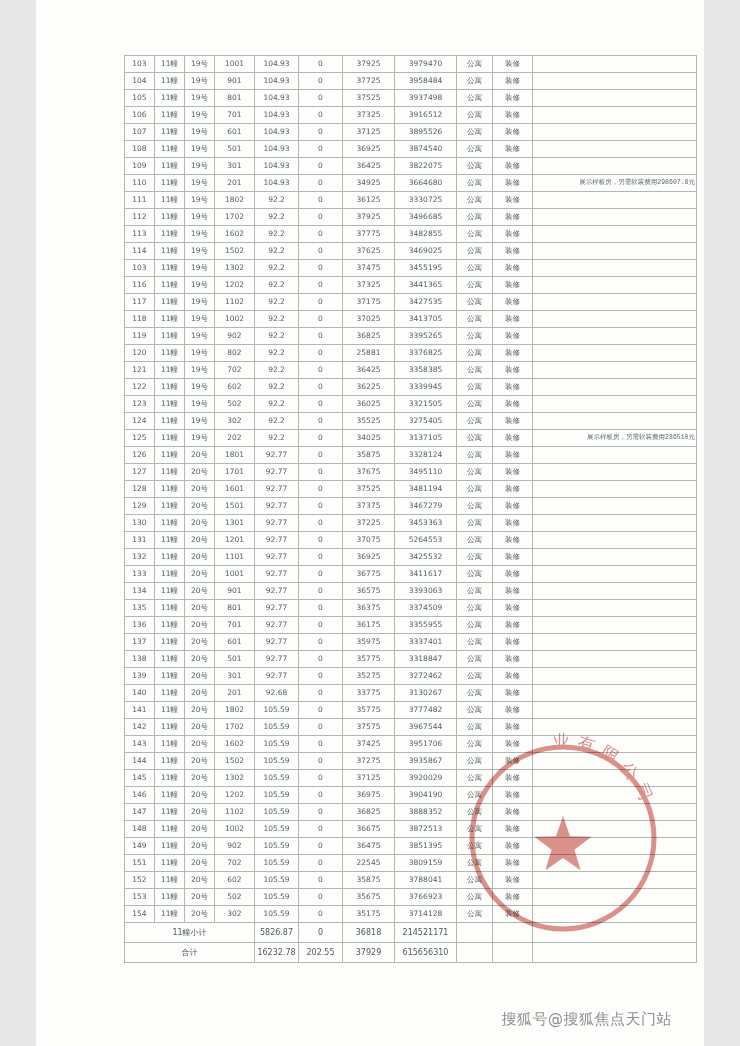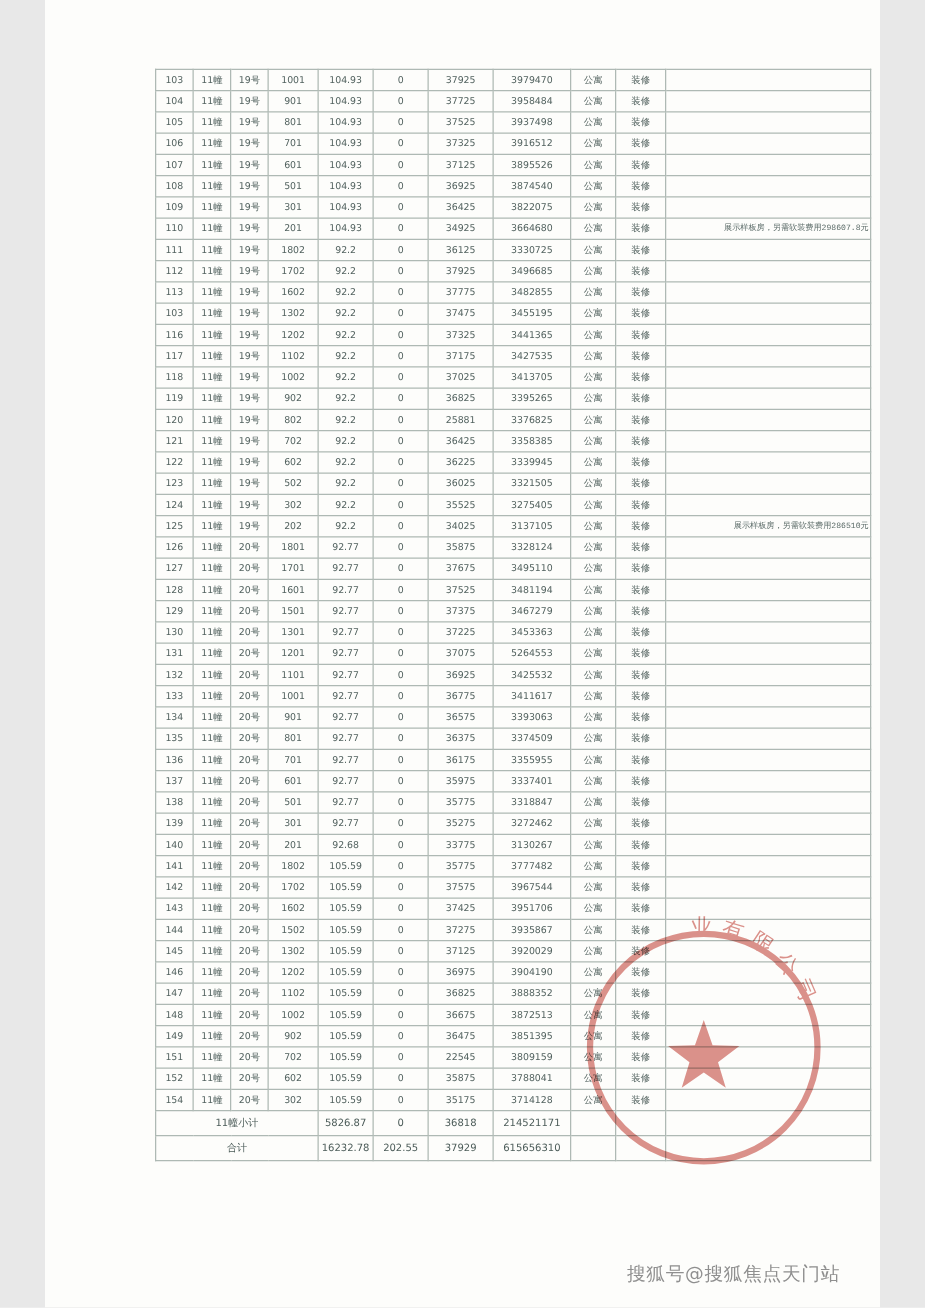--- a/index.html
+++ b/index.html
@@ -210,20 +210,33 @@
           <td>1602</td>
           <td>92.2</td>
           <td>0</td>
           <td>37775</td>
           <td>3482855</td>
           <td>公寓</td>
           <td>装修</td>
           <td class="remark"></td>
         </tr>
         <tr>
+          <td>114</td>
+          <td>11幢</td>
+          <td>19号</td>
+          <td>1502</td>
+          <td>92.2</td>
+          <td>0</td>
+          <td>37625</td>
+          <td>3469025</td>
+          <td>公寓</td>
+          <td>装修</td>
+          <td class="remark"></td>
+        </tr>
+        <tr>
           <td>103</td>
           <td>11幢</td>
           <td>19号</td>
           <td>1302</td>
           <td>92.2</td>
           <td>0</td>
           <td>37475</td>
           <td>3455195</td>
           <td>公寓</td>
           <td>装修</td>
@@ -686,20 +699,33 @@
         </tr>
         <tr>
           <td>152</td>
           <td>11幢</td>
           <td>20号</td>
           <td>602</td>
           <td>105.59</td>
           <td>0</td>
           <td>35875</td>
           <td>3788041</td>
+          <td>公寓</td>
+          <td>装修</td>
+          <td class="remark"></td>
+        </tr>
+        <tr>
+          <td>153</td>
+          <td>11幢</td>
+          <td>20号</td>
+          <td>502</td>
+          <td>105.59</td>
+          <td>0</td>
+          <td>35675</td>
+          <td>3766923</td>
           <td>公寓</td>
           <td>装修</td>
           <td class="remark"></td>
         </tr>
         <tr>
           <td>154</td>
           <td>11幢</td>
           <td>20号</td>
           <td>302</td>
           <td>105.59</td>

